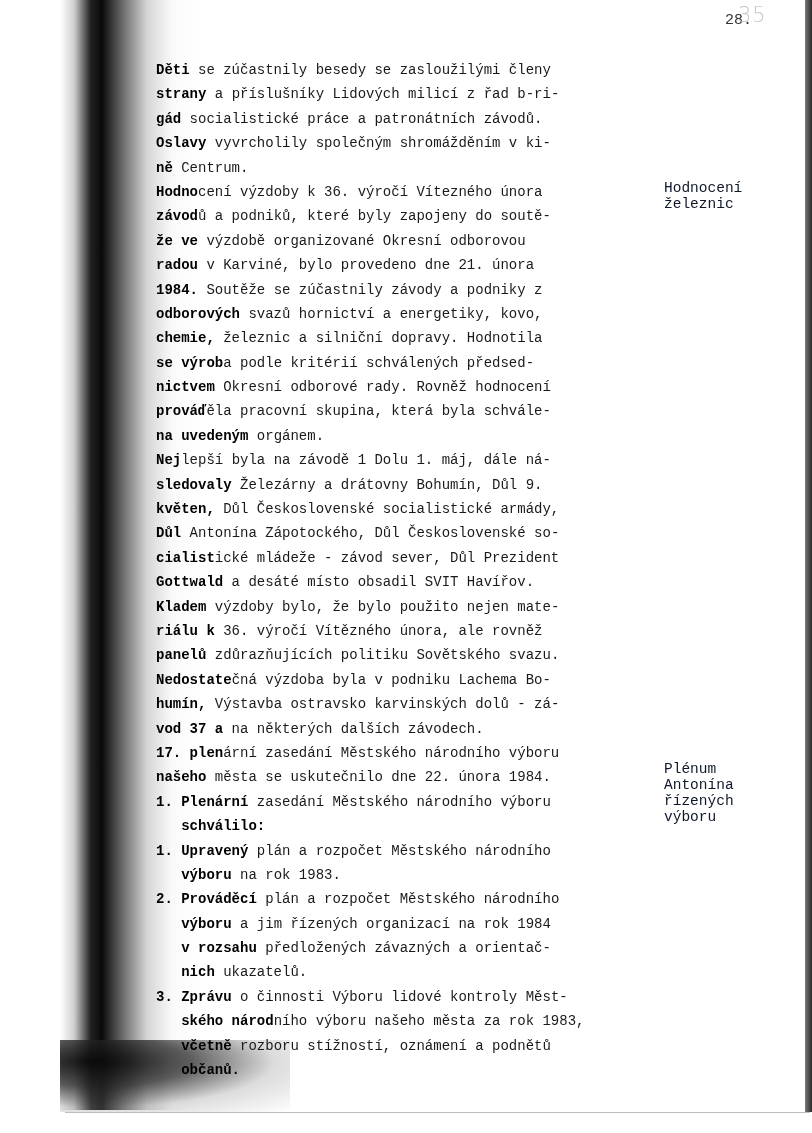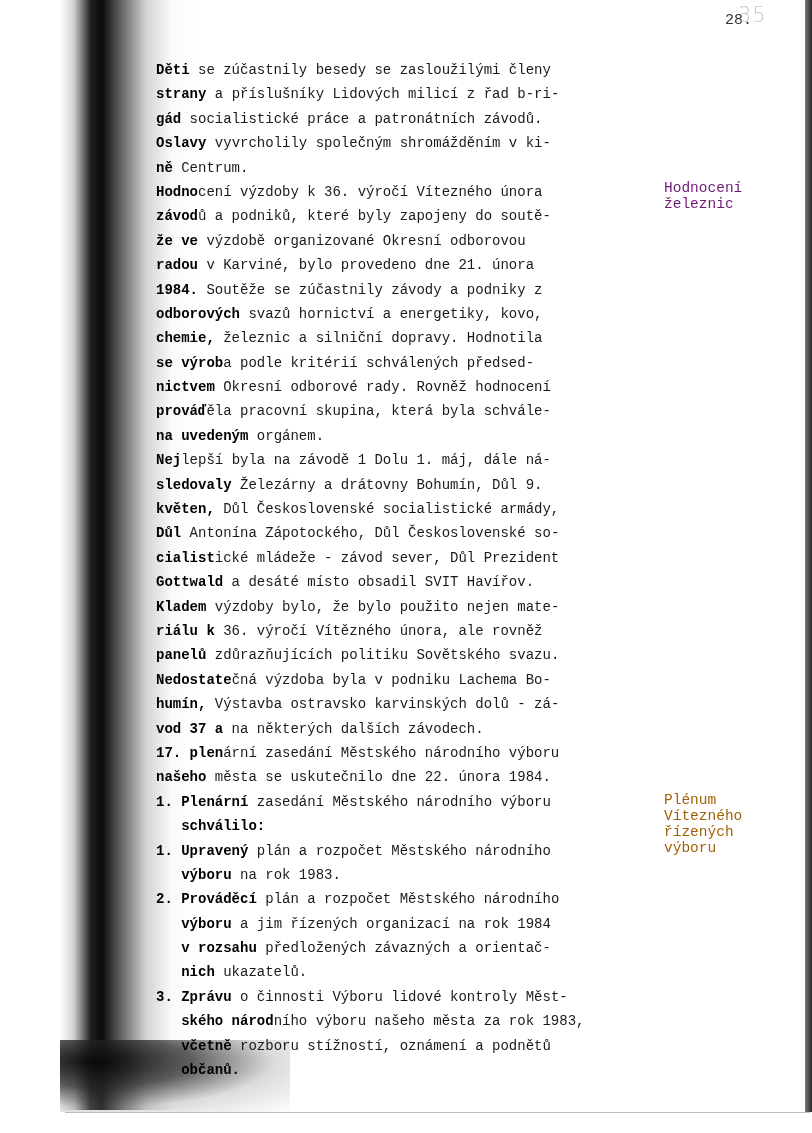--- a/index.html
+++ b/index.html
@@ -41,32 +41,32 @@
       font-family: "DejaVu Sans", sans-serif; font-weight: 300; letter-spacing: 1px;
     }
     .body-text {
       position: absolute; left: 156px; top: 58px; width: 500px;
       font-size: 14px; line-height: 24.4px; white-space: pre;
     }
     .line { display: block; height: 24.4px; }
     .line b { font-weight: bold; color: #000; }
     .margin-note {
       position: absolute; left: 664px; font-size: 14.5px; line-height: 16px;
-      color: #701a75; white-space: pre;
+      color: #0f172a; white-space: pre;
     }
     .note-1 { top: 180px; }
-    .note-2 { top: 792px; color: #a16207; }
+    .note-2 { top: 761px; color: #0f172a; }
   </style>
 </head>
 <body>
 
 <div class="gutter"></div>
 <div class="gutter-bottom"></div>
 <div class="right-edge"></div>
 <div class="bottom-line"></div>
 
 <div class="page-number">28.</div>
 <div class="page-number-hand">35</div>
 
 <div class="body-text" id="body-text"><span class="line"><b>Děti</b><span> se zúčastnily besedy se zasloužilými členy</span></span><span class="line"><b>strany</b><span> a příslušníky Lidových milicí z řad b-ri-</span></span><span class="line"><b>gád</b><span> socialistické práce a patronátních závodů.</span></span><span class="line"><b>Oslavy</b><span> vyvrcholily společným shromážděním v ki-</span></span><span class="line"><b>ně</b><span> Centrum.</span></span><span class="line"><b>Hodno</b><span>cení výzdoby k 36. výročí Vítezného února</span></span><span class="line"><b>závod</b><span>ů a podniků, které byly zapojeny do soutě-</span></span><span class="line"><b>že ve</b><span> výzdobě organizované Okresní odborovou</span></span><span class="line"><b>radou</b><span> v Karviné, bylo provedeno dne 21. února</span></span><span class="line"><b>1984.</b><span> Soutěže se zúčastnily závody a podniky z</span></span><span class="line"><b>odborových</b><span> svazů hornictví a energetiky, kovo,</span></span><span class="line"><b>chemie,</b><span> železnic a silniční dopravy. Hodnotila</span></span><span class="line"><b>se výrob</b><span>a podle kritérií schválených předsed-</span></span><span class="line"><b>nictvem</b><span> Okresní odborové rady. Rovněž hodnocení</span></span><span class="line"><b>prováď</b><span>ěla pracovní skupina, která byla schvále-</span></span><span class="line"><b>na uvedeným</b><span> orgánem.</span></span><span class="line"><b>Nej</b><span>lepší byla na závodě 1 Dolu 1. máj, dále ná-</span></span><span class="line"><b>sledovaly</b><span> Železárny a drátovny Bohumín, Důl 9.</span></span><span class="line"><b>květen,</b><span> Důl Československé socialistické armády,</span></span><span class="line"><b>Důl</b><span> Antonína Zápotockého, Důl Československé so-</span></span><span class="line"><b>cialist</b><span>ické mládeže - závod sever, Důl Prezident</span></span><span class="line"><b>Gottwald</b><span> a desáté místo obsadil SVIT Havířov.</span></span><span class="line"><b>Kladem</b><span> výzdoby bylo, že bylo použito nejen mate-</span></span><span class="line"><b>riálu k</b><span> 36. výročí Vítězného února, ale rovněž</span></span><span class="line"><b>panelů</b><span> zdůrazňujících politiku Sovětského svazu.</span></span><span class="line"><b>Nedostate</b><span>čná výzdoba byla v podniku Lachema Bo-</span></span><span class="line"><b>humín,</b><span> Výstavba ostravsko karvinských dolů - zá-</span></span><span class="line"><b>vod 37 a</b><span> na některých dalších závodech.</span></span><span class="line"><b>17. plen</b><span>ární zasedání Městského národního výboru</span></span><span class="line"><b>našeho</b><span> města se uskutečnilo dne 22. února 1984.</span></span><span class="line"><b>1. Plenární</b><span> zasedání Městského národního výboru</span></span><span class="line"><b>   schválilo:</b><span></span></span><span class="line"><b>1. Upravený</b><span> plán a rozpočet Městského národního</span></span><span class="line"><b>   výboru</b><span> na rok 1983.</span></span><span class="line"><b>2. Prováděcí</b><span> plán a rozpočet Městského národního</span></span><span class="line"><b>   výboru</b><span> a jim řízených organizací na rok 1984</span></span><span class="line"><b>   v rozsahu</b><span> předložených závazných a orientač-</span></span><span class="line"><b>   nich</b><span> ukazatelů.</span></span><span class="line"><b>3. Zprávu</b><span> o činnosti Výboru lidové kontroly Měst-</span></span><span class="line"><b>   ského národ</b><span>ního výboru našeho města za rok 1983,</span></span><span class="line"><b>   včetně</b><span> rozboru stížností, oznámení a podnětů</span></span><span class="line"><b>   občanů.</b><span></span></span></div>
 
 <div class="margin-note note-1" id="note-1"><div>Hodnocení</div><div>železnic</div></div>
-<div class="margin-note note-2" id="note-2"><div>Plénum</div><div>Vítezného</div><div>řízených</div><div>výboru</div></div>
+<div class="margin-note note-2" id="note-2"><div>Plénum</div><div>Antonína</div><div>řízených</div><div>výboru</div></div>
 
 </body></html>

